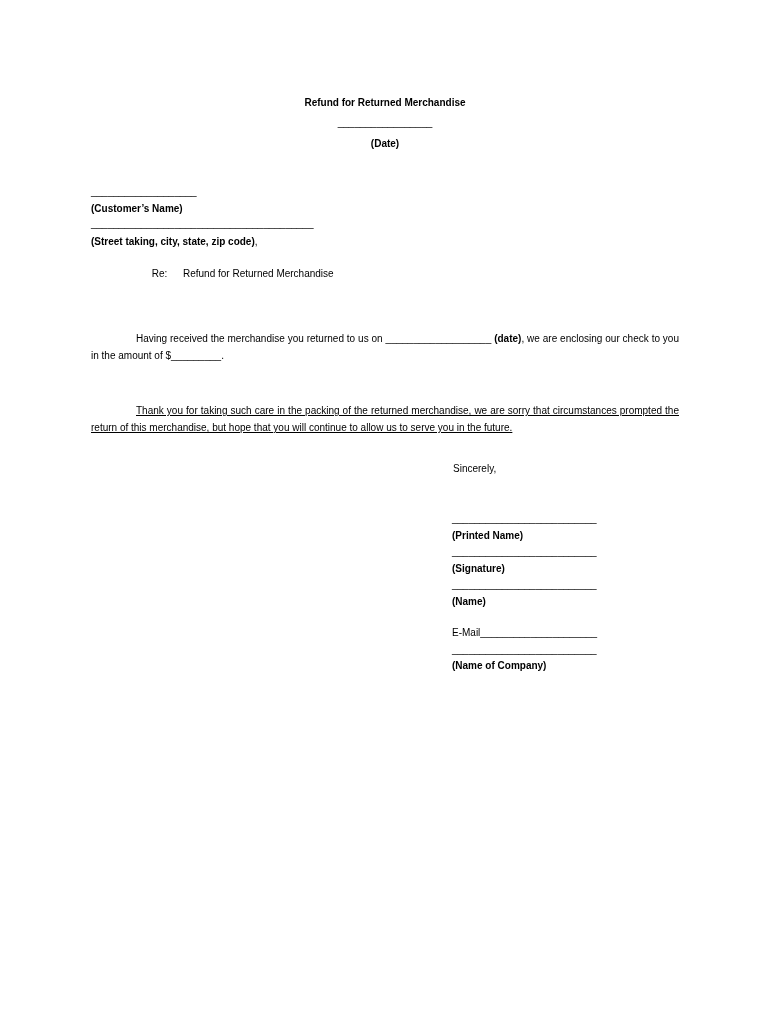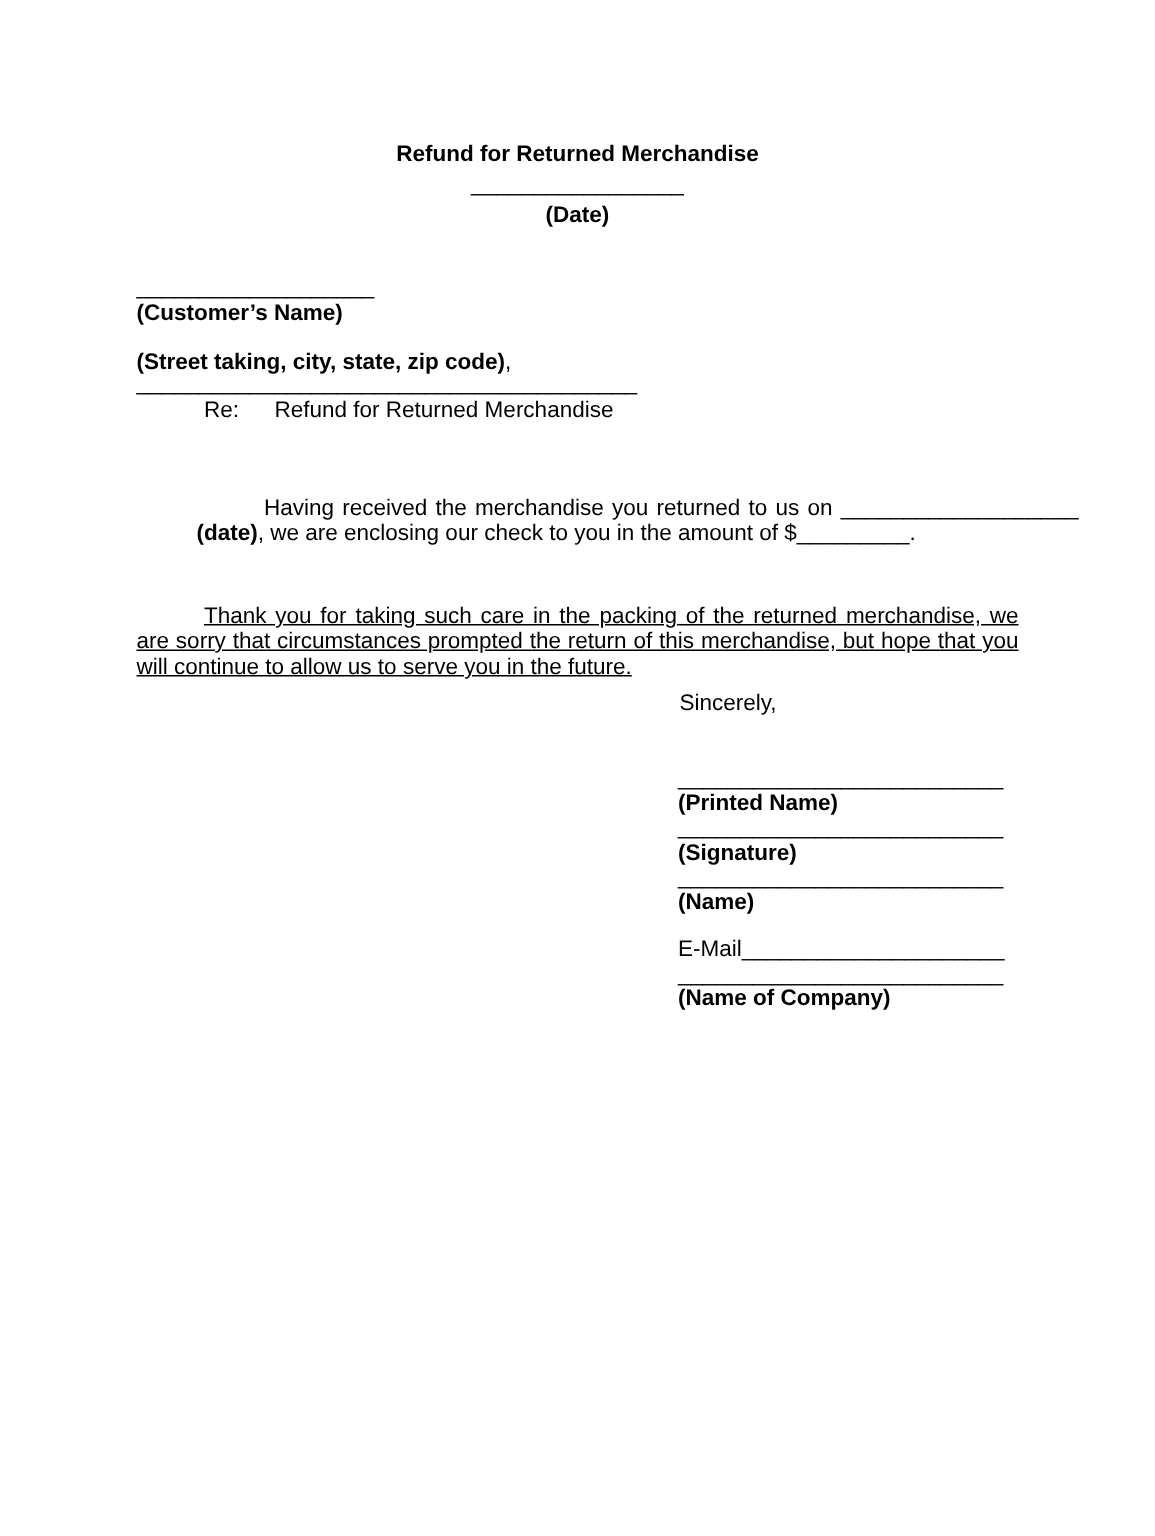--- a/index.html
+++ b/index.html
@@ -2,37 +2,37 @@
 <html><head>
 <meta charset="utf-8">
 <style>
   html, body { margin: 0; padding: 0; background: #ffffff; }
   .page {
     position: relative;
     width: 770px;
     height: 1024px;
     background: #ffffff;
     font-family: "Liberation Sans", "DejaVu Sans", sans-serif;
-    font-size: 15px;
+    font-size: 10px;
     line-height: 17px;
     color: #000000;
     overflow: hidden;
   }
   .abs { position: absolute; }
   .center { left: 0; width: 770px; text-align: center; }
   .bold { font-weight: 700; }
   .bi { font-weight: 700; }
   .blank { white-space: nowrap; letter-spacing: 0; }
   .para {
     margin: 0;
     width: 588px;
     text-align: justify;
     text-indent: 45px;
   }
-  .re-label { display: inline-block; width: 47px; }
+  .re-label { display: inline-block; width: 47px; text-align: center; }
   .sig-block { width: 222px; line-height: 16.5px; }
   .sig-row { white-space: nowrap; }
   .sig-spacer { height: 15px; }
 </style>
 </head>
 <body>
 
 <div class="page">
 
   <div class="abs center bold" style="top:94px;">Refund for Returned Merchandise</div>
@@ -40,33 +40,33 @@
   <div class="abs center" style="top:114px;">
     <span class="blank">_________________</span>
   </div>
   <div class="abs center bi" style="top:135px;">(Date)</div>
 
   <div class="abs" style="top:183px; left:91px;">
     <span class="blank">___________________</span>
   </div>
   <div class="abs bi" style="top:200px; left:91px;">(Customer’s Name)</div>
 
-  <div class="abs" style="top:215px; left:91px;margin-top:32px;">
+  <div class="abs" style="top:215px; left:91px;">
     <span class="blank">________________________________________</span>
   </div>
   <div class="abs" style="top:233px; left:91px;">
     <span class="bi">(Street taking, city, state, zip code)</span><span>,</span>
   </div>
 
   <div class="abs" style="top:265px; left:136px;">
     <span class="re-label">Re:</span><span>Refund for Returned Merchandise</span>
   </div>
 
 
-  <p class="abs para" style="top:330px; left:91px;margin-left:40px;">
+  <p class="abs para" style="top:330px; left:91px;">
     <span>Having received the merchandise you returned to us on</span>
     <span class="blank">___________________</span>
     <span class="bi">(date)</span><span>, we are enclosing our check to you in the amount of $</span><span class="blank">_________</span><span>.</span>
   </p>
 
   <p class="abs para" style="top:402px; left:91px;text-decoration:underline;">Thank you for taking such care in the packing of the returned merchandise, we are sorry that circumstances prompted the return of this merchandise, but hope that you will continue to allow us to serve you in the future.</p>
 
   <div class="abs" style="top:460px; left:453px;">Sincerely,</div>
 
   <div class="abs sig-block" style="top:511px; left:452px;">

